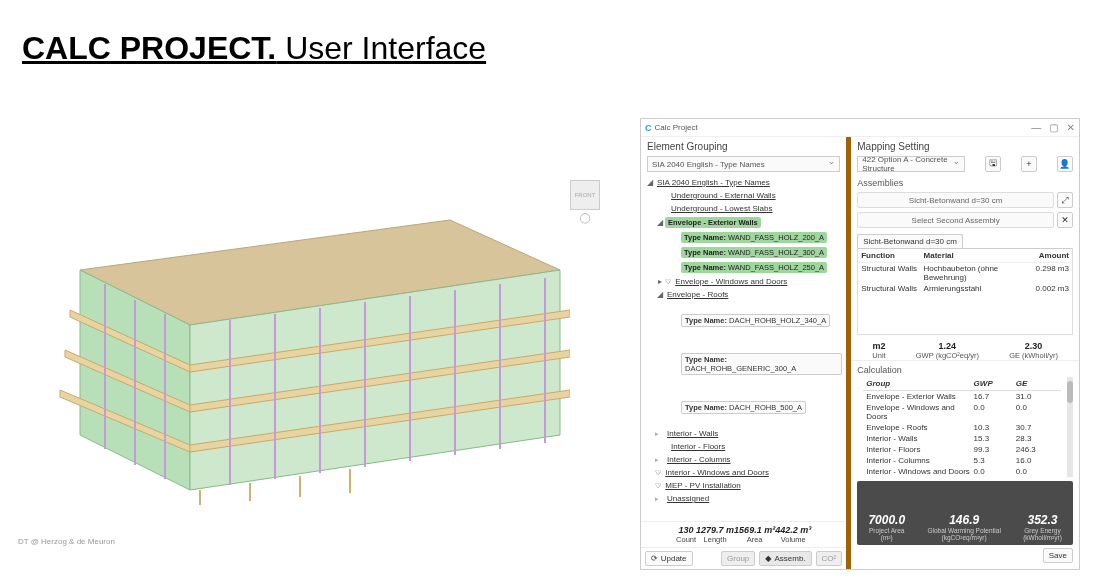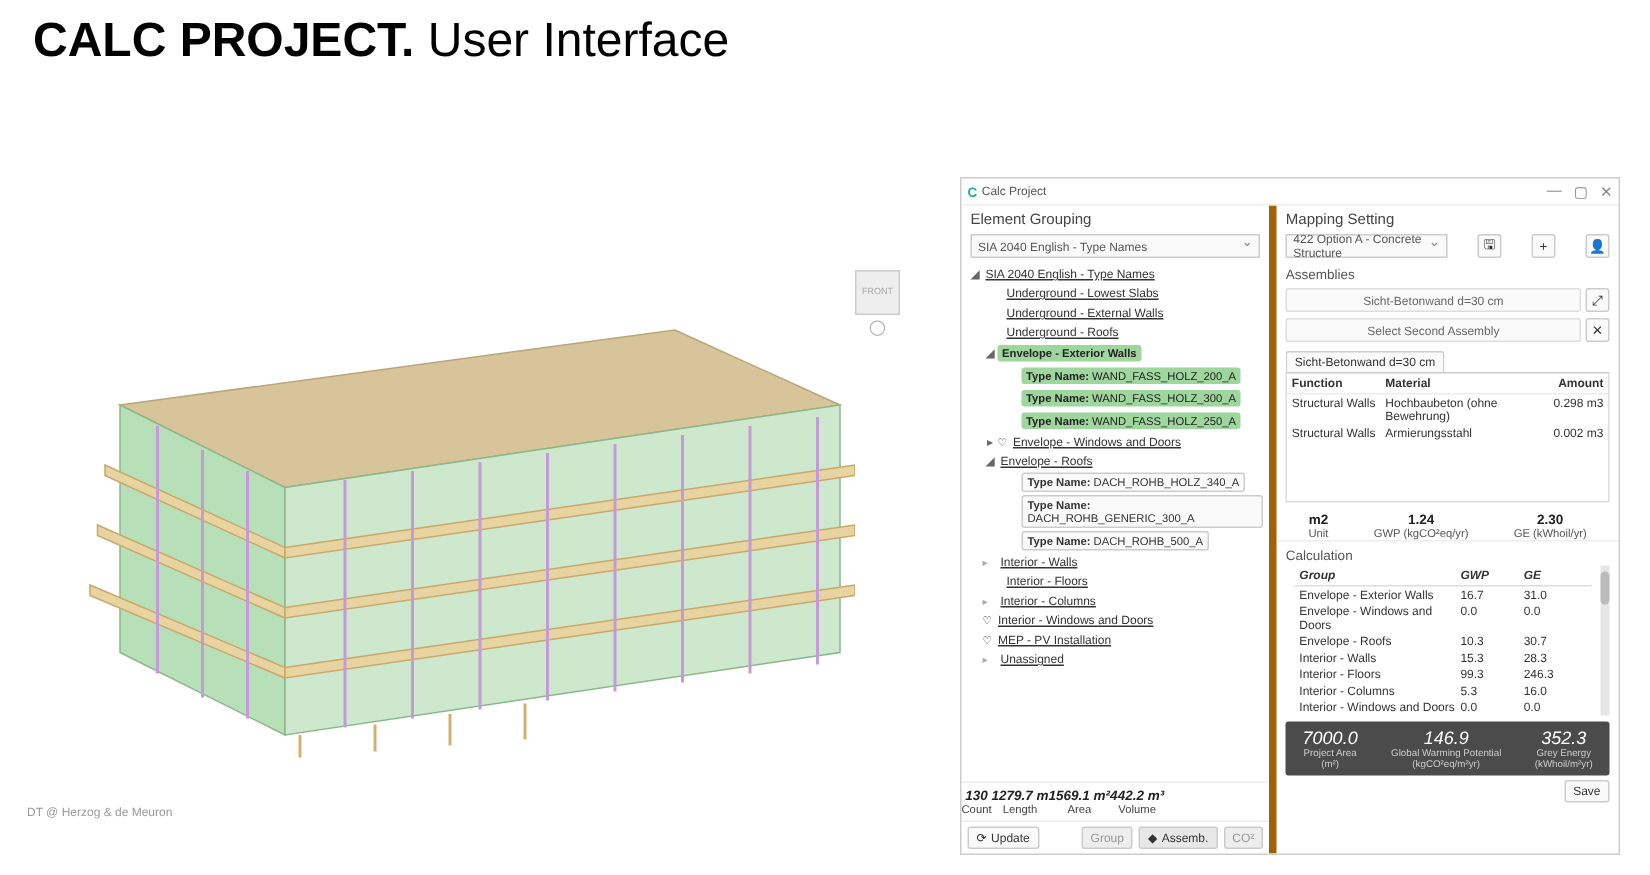--- a/index.html
+++ b/index.html
@@ -1,17 +1,17 @@
 <!DOCTYPE html>
 <html><head>
 <meta charset="utf-8">
 <style>
   * { box-sizing: border-box; margin: 0; padding: 0; }
   body { font-family: Arial, Helvetica, sans-serif; background: #fff; width: 1100px; height: 583px; overflow: hidden; position: relative; }
-  .slide-title { position: absolute; top: 8px; left: 22px; font-size: 32px; font-weight: 400; }
+  .slide-title { position: absolute; top: 30px; left: 22px; font-size: 32px; font-weight: 400; text-decoration: underline; }
   .slide-title b { font-weight: 900; }
   .model-viewport { position: absolute; left: 10px; top: 120px; width: 610px; height: 430px; }
   .viewcube { position: absolute; right: 20px; top: 60px; font-size: 8px; color: #888; text-align:center;}
   .cube { width:30px; height:30px; background:#eee; border:1px solid #ccc; display:flex; align-items:center; justify-content:center; font-size:6px; color:#aaa;}
   .building { position:absolute; left:40px; top:90px; width:520px; height:300px; }
   .footer-credit { position:absolute; bottom:4px; left:8px; font-size:8px; color:#999;}
 
   .app-window { position: absolute; top: 118px; right: 20px; width: 440px; height: 452px; border: 1px solid #ccc; background: #fff; display:flex; flex-direction:column; font-size: 9px; color:#333;}
   .titlebar { height: 18px; display:flex; align-items:center; padding: 0 4px; border-bottom:1px solid #eee;}
   .titlebar .logo { color:#2aa; font-weight:bold; margin-right:3px;}
@@ -23,25 +23,25 @@
   .panel-header { font-size:10px; color:#444; padding:4px 6px 2px; font-weight:400;}
   .dropdown { margin:2px 6px; height:16px; border:1px solid #ccc; display:flex; align-items:center; padding:0 4px; font-size:8px; color:#555; background:#fafafa; position:relative;}
   .dropdown:after { content:"⌄"; position:absolute; right:4px; color:#888; font-size:9px; top:-1px;}
   .tree { flex:1; overflow:auto; padding:2px 4px 4px 4px; font-size:8px;}
   .tree-row { display:flex; align-items:center; padding:1px 0 1px 0;}
   .toggle { width:10px; color:#666; font-size:8px; text-align:center; cursor:pointer;}
   .indent1 { padding-left:10px;} .indent2{padding-left:24px;} .indent3{padding-left:36px;}
   .node-label { text-decoration:underline; color:#333; cursor:pointer; padding:1px 2px;}
   .chip { display:inline-block; background:#9ed69e; border-radius:2px; padding:1px 3px; margin:1px 0; font-size:7.5px; color:#222;}
   .chip .k { font-weight:bold;}
-  .chip2 { display:inline-block; border:1px solid #ccc; border-radius:2px; padding:1px 3px; margin:0 0; font-size:7.5px; color:#333; background:#fafafa;}
+  .chip2 { display:inline-block; border:1px solid #ccc; border-radius:2px; padding:1px 3px; margin:12px 0; font-size:7.5px; color:#333; background:#fafafa;}
   .chip2 .k { font-weight:bold;}
   .heart{ font-size:7px; color:#333; margin-right:2px;}
 
-  .stats-bar { border-top:1px solid #eee; display:flex; justify-content:flex-start; padding:3px 0;}
+  .stats-bar { border-top:1px solid #eee; display:flex; justify-content:center; padding:3px 0;}
   .stat { text-align:center; font-size:7.5px; color:#444;}
   .stat .v { font-weight:bold; font-size:9px; font-style:italic; color:#222;}
   .bottom-left { border-top:1px solid #eee; padding:3px 4px; display:flex; align-items:center; gap:4px;}
   .btn { border:1px solid #ccc; background:#fafafa; padding:2px 5px; font-size:8px; border-radius:2px; cursor:pointer; display:flex; align-items:center; gap:3px;}
   .btn.grey { background:#eee; color:#999;}
   .btn.active{ background:#e8e8e8;}
 
   .map-row { display:flex; gap:20px; padding:0 6px; align-items:center;}
   .map-row .dropdown{ flex:1; margin:2px 0;}
   .icon-btn{ width:16px; height:16px; border:1px solid #ccc; background:#fafafa; display:flex; align-items:center; justify-content:center; font-size:9px; cursor:pointer; border-radius:2px;}
@@ -64,21 +64,21 @@
   .calc-table .hdr{ display:flex; font-weight:bold; font-style:italic; padding:2px 3px; border-bottom:1px solid #ddd;}
   .calc-table .row{ display:flex; padding:1px 3px;}
   .cg{width:56%;} .cgwp{width:22%; text-align:left;} .cge{width:22%; text-align:left;}
   .scrollhint{ width:6px; background:#e6e6e6; position:relative;}
   .calc-wrap{ display:flex; margin:0 6px;}
   .calc-scroll{ flex:1;}
   .thumb{ position:absolute; right:0; top:4px; width:6px; height:22px; background:#bbb; border-radius:3px;}
 
   .dark-bar{ margin:4px 6px 0; background:#4b4b4b; color:#fff; display:flex; justify-content:space-around; padding:4px 0; border-radius:2px;}
   .dmetric{ text-align:center;}
-  .dmetric .dv{ font-weight:normal; font-style:italic; font-size:12px;}
+  .dmetric .dv{ font-weight:bold; font-style:italic; font-size:12px;margin-top:28px;}
   .dmetric .dl{ font-size:6.5px; color:#ccc;}
   .save-row{ display:flex; justify-content:flex-end; padding:3px 6px;}
 </style>
 </head>
 <body>
 
 <div class="slide-title">
   <b>CALC PROJECT.</b><span> User Interface</span>
 </div>
 
@@ -150,27 +150,24 @@
 
     <div class="left-col">
       <div class="panel-header">Element Grouping</div>
       <div class="dropdown">SIA 2040 English - Type Names</div>
       <div class="tree">
         <div class="tree-row">
             <span class="toggle">◢</span>
             <span class="node-label">SIA 2040 English - Type Names</span>
           </div>
         <div class="tree-row indent2">
+            <span class="node-label">Underground - External Walls</span>
+          </div>
+        <div class="tree-row indent2">
             <span class="node-label">Underground - Lowest Slabs</span>
-          </div>
-        <div class="tree-row indent2">
-            <span class="node-label">Underground - External Walls</span>
-          </div>
-        <div class="tree-row indent2">
-            <span class="node-label">Underground - Roofs</span>
           </div>
         <div class="tree-row indent1">
             <span class="toggle">◢</span>
             <span class="chip"><b>Envelope - Exterior Walls</b></span>
           </div>
         <div class="tree-row indent3">
             <span class="chip"><span class="k">Type Name:</span> <span>WAND_FASS_HOLZ_200_A</span></span>
           </div>
         <div class="tree-row indent3">
             <span class="chip"><span class="k">Type Name:</span> <span>WAND_FASS_HOLZ_300_A</span></span>

